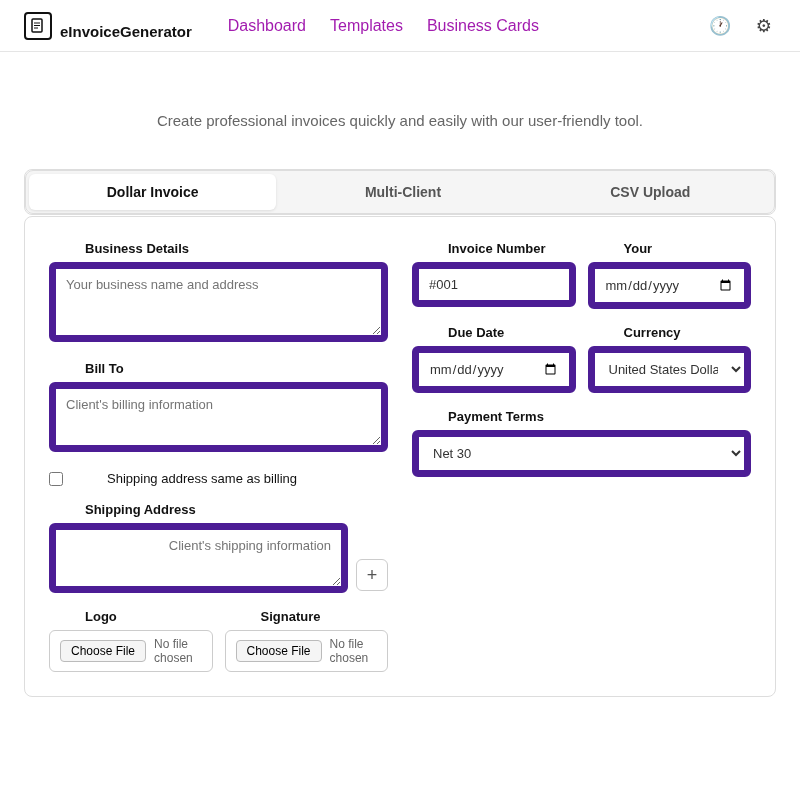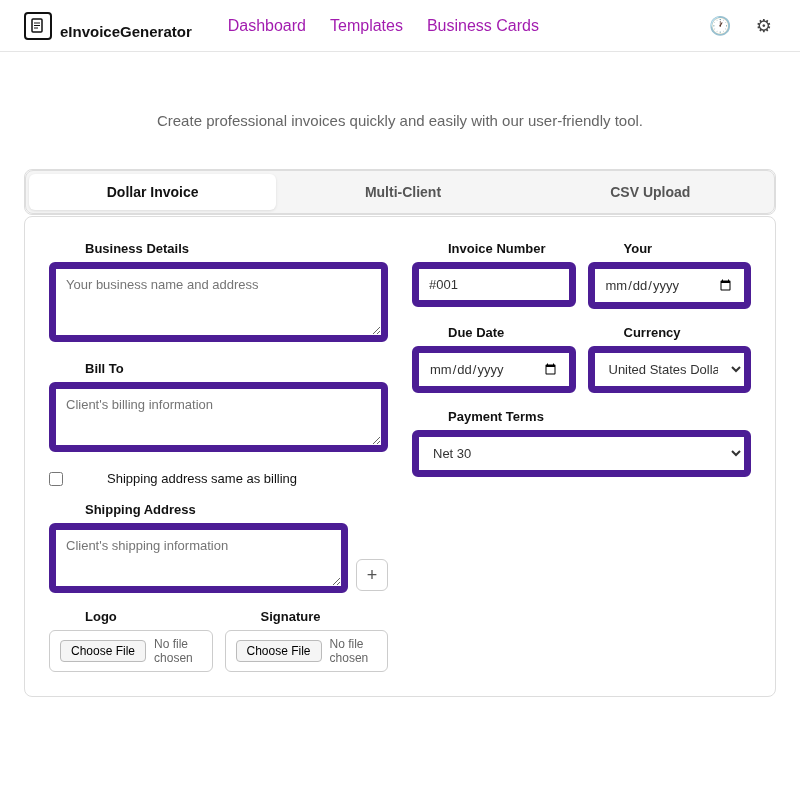--- a/index.html
+++ b/index.html
@@ -44,21 +44,21 @@
     textarea { resize: vertical; }
 
     .business-textarea { height: 80px; }
     .billto-textarea { height: 70px; }
     .shipping-textarea { height: 70px; }
 
     .checkbox-row { display: flex; align-items: center; gap: 8px; font-size: 13px; color: #333; }
     .checkbox-row input[type="checkbox"] { width: 14px; height: 14px; cursor: pointer; }
 
     .shipping-row { display: flex; align-items: flex-end; gap: 8px; }
-    .shipping-row textarea { flex: 1; }
+    .shipping-row textarea { flex: 1; text-align: right; }
     .plus-btn {
       width: 32px; height: 32px; border: 1px solid #ccc; border-radius: 6px; background: #fff;
       cursor: pointer; font-size: 18px; display: flex; align-items: center; justify-content: center; color: #555;
       flex-shrink: 0; margin-bottom: 2px;
     }
 
     .file-input-wrap {
       border: 1px solid #ccc; border-radius: 6px; padding: 6px 10px;
       display: flex; align-items: center; gap: 8px; font-size: 13px;
     }

